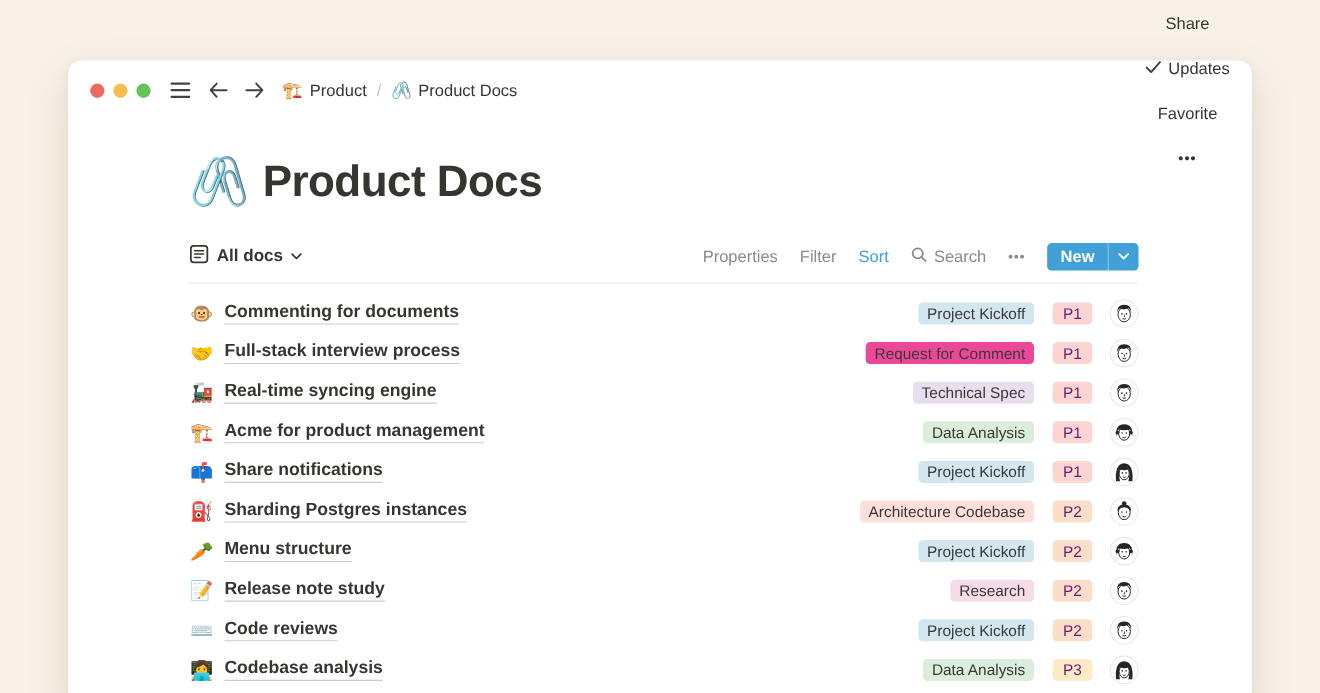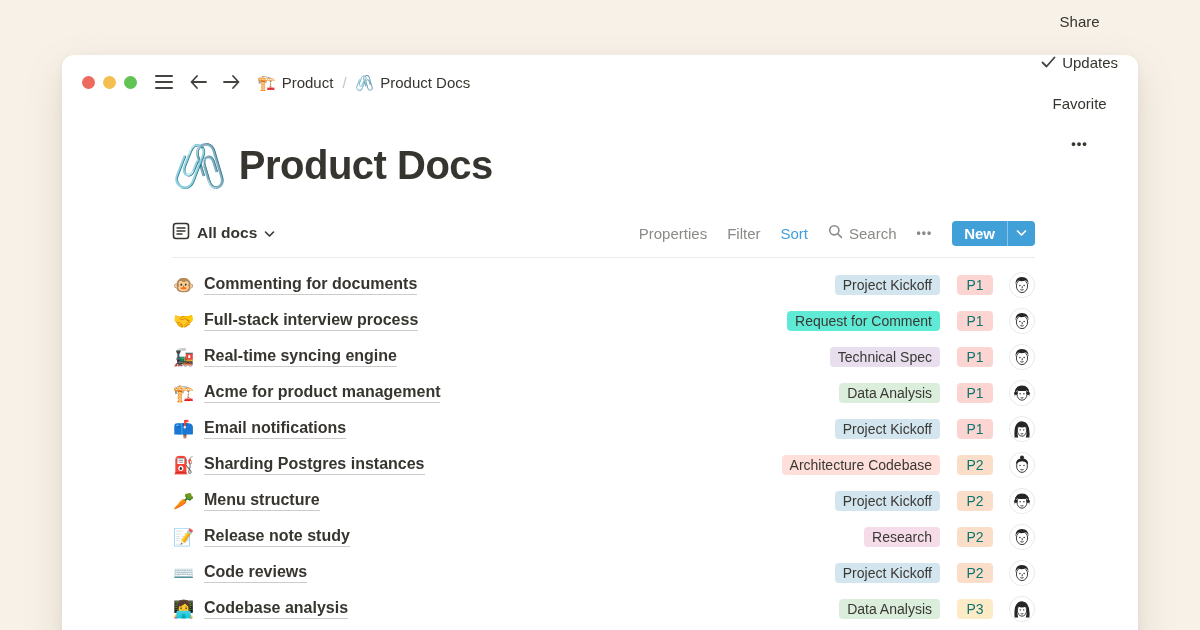--- a/index.html
+++ b/index.html
@@ -51,21 +51,21 @@
   .rule{margin-top:9px;height:1px;background:#ECEBE8;}
   
   .doc-table{margin-top:9px;}
   .row{display:flex;align-items:center;height:36px;cursor:pointer;}
   .row-emoji{width:24px;font-size:17px;line-height:1;text-align:center;flex:none;}
   .row-title{margin-left:8px;font-size:16px;font-weight:600;color:#37352F;
     border-bottom:1px solid rgba(55,53,47,.25);padding-bottom:1px;white-space:nowrap;}
   .row-right{margin-left:auto;display:flex;align-items:center;}
   .tag{font-size:14px;padding:2px 8px;border-radius:4px;color:#3A3835;white-space:nowrap;}
   .pcell{width:42px;margin-left:14px;display:flex;justify-content:center;}
-  .pbadge{font-size:14px;font-weight:400;padding:2px 9px;border-radius:4px;color:#0f766e;}
+  .pbadge{font-size:14px;font-weight:400;padding:2px 9px;border-radius:4px;color:#701a75;}
   .avatar{margin-left:13px;width:24px;height:24px;border-radius:50%;background:#fff;
     border:1px solid #E8E7E4;flex:none;overflow:hidden;}
   .avatar svg{display:block;}
 </style>
 </head>
 <body style="background: rgb(247, 241, 232);">
 
 <svg width="0" height="0" style="position:absolute" aria-hidden="true">
   <defs>
     <symbol id="av-man" viewBox="0 0 24 24">
@@ -223,21 +223,21 @@
                 <use href="#av-man"></use>
               </svg>
       </span>
     </span>
   </div>
 
   <div class="row">
     <span class="row-emoji">🤝</span>
     <span class="row-title">Full-stack interview process</span>
     <span class="row-right">
-      <span class="tag" style="background: #5eead4;">Request for Comment</span>
+      <span class="tag" style="background: #ec4899;">Request for Comment</span>
       <span class="pcell">
               <span class="pbadge" style="background: rgb(252, 212, 210);">P1</span>
             </span>
       <span class="avatar">
         <svg width="24" height="24" viewBox="0 0 24 24">
                 <use href="#av-man"></use>
               </svg>
       </span>
     </span>
   </div>
@@ -269,21 +269,21 @@
       <span class="avatar">
         <svg width="24" height="24" viewBox="0 0 24 24">
                 <use href="#av-woman-headphones"></use>
               </svg>
       </span>
     </span>
   </div>
 
   <div class="row">
     <span class="row-emoji">📫</span>
-    <span class="row-title">Email notifications</span>
+    <span class="row-title">Share notifications</span>
     <span class="row-right">
       <span class="tag" style="background: rgb(211, 229, 239);">Project Kickoff</span>
       <span class="pcell">
               <span class="pbadge" style="background: rgb(252, 212, 210);">P1</span>
             </span>
       <span class="avatar">
         <svg width="24" height="24" viewBox="0 0 24 24">
                 <use href="#av-woman-dark"></use>
               </svg>
       </span>

